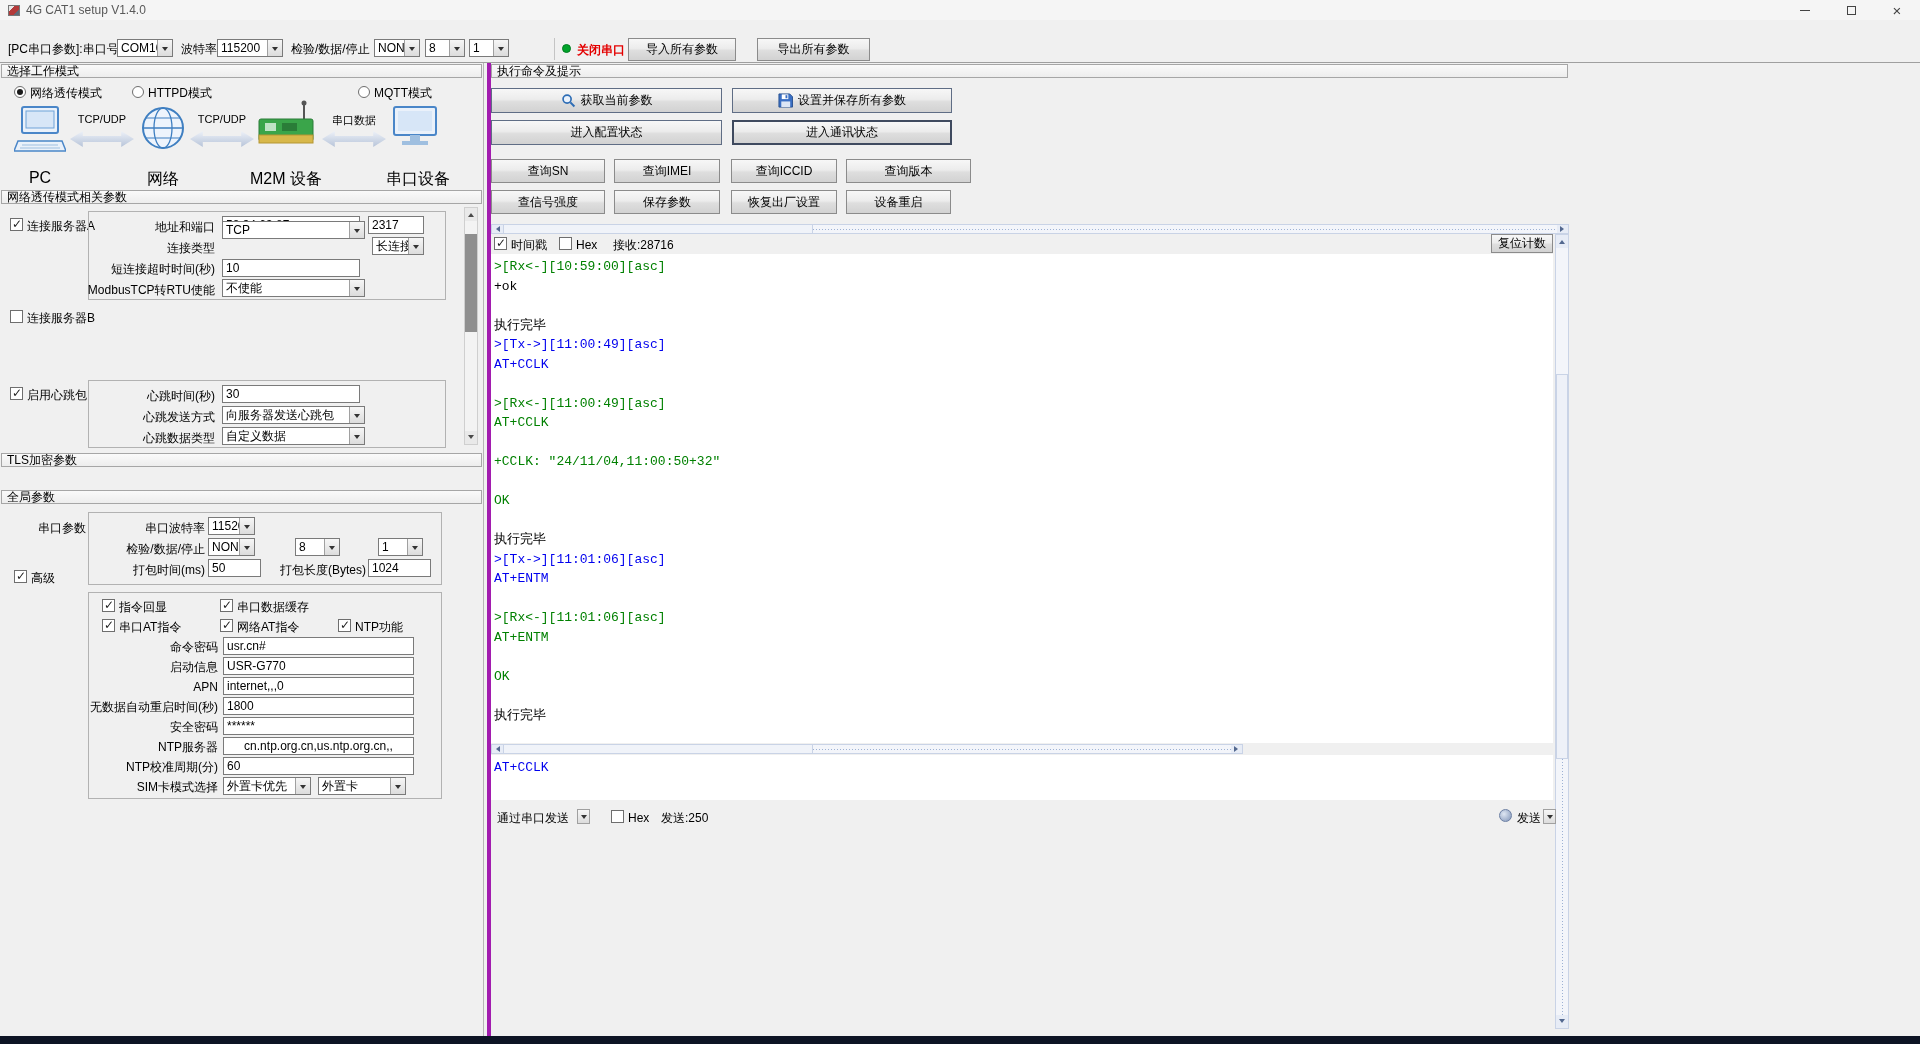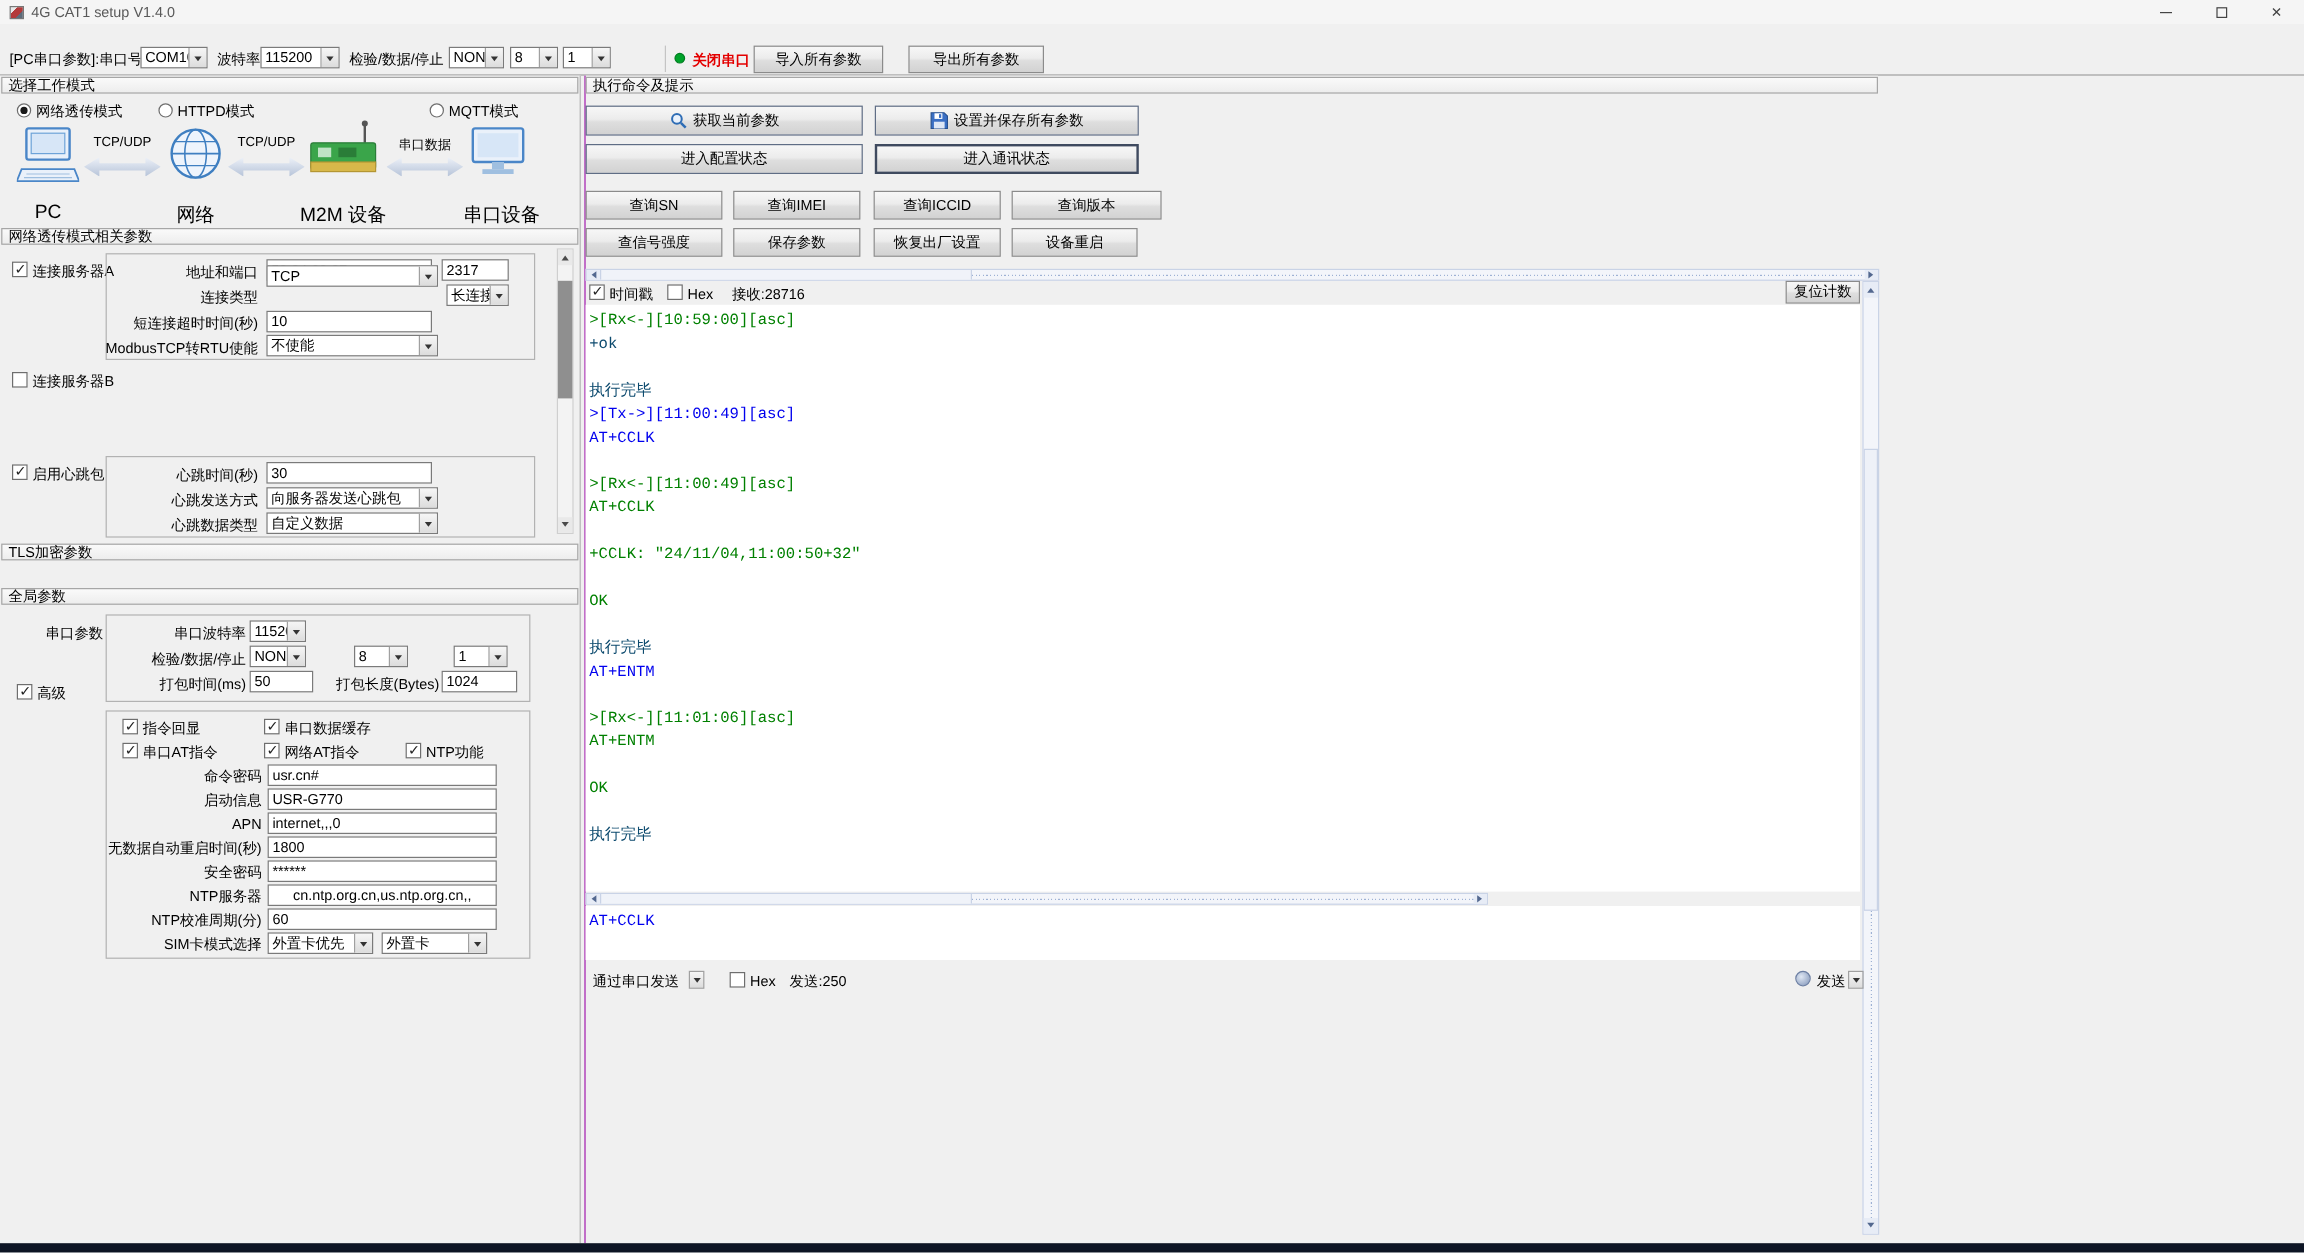--- a/index.html
+++ b/index.html
@@ -32,21 +32,21 @@
 .btn.strong{border-color:#5f6d85}
 .btn.primary{border:2px solid #3f4a5f}
 .cb{position:absolute;width:13px;height:13px;border:1px solid #6e6e6e;background:#fff}
 .cb.on::after{content:"✓";position:absolute;left:1px;top:-2px;font-size:12px;font-weight:bold;color:#222;font-family:"DejaVu Sans",sans-serif}
 .radio{position:absolute;width:12px;height:12px;border:1px solid #6e6e6e;border-radius:50%;background:#fff}
 .radio.on::after{content:"";position:absolute;left:2px;top:2px;width:6px;height:6px;border-radius:50%;background:#1a1a1a}
 .sec{position:absolute;height:14px;background:linear-gradient(#fafafa,#ededed);border:1px solid #a6a6a6;display:flex;align-items:center;padding:0 5px;font-size:12px}
 .gbox{position:absolute;border:1px solid #b2b2b2}
 
 #left{position:absolute;top:63px;left:0;width:484px;bottom:8px;background:#f0f0f0;border-right:1px solid #b5b5b5}
-#right{position:absolute;top:63px;left:487px;width:1078px;bottom:8px;background:#f0f0f0;border-left:1px solid #a21caf}
+#right{position:absolute;top:63px;left:487px;width:1078px;bottom:8px;background:#f0f0f0;border-left:4px solid #a21caf}
 
 .dlbl{position:absolute;text-align:center;font-size:11px;white-space:nowrap}
 .diclbl{position:absolute;text-align:center;font-size:16px;white-space:nowrap}
 .darrow{position:absolute;height:16px;background:linear-gradient(#edf1f8,#b7c4d9);clip-path:polygon(0 50%,20% 0,20% 31%,80% 31%,80% 0,100% 50%,80% 100%,80% 69%,20% 69%,20% 100%)}
 
 .vscroll{position:absolute;width:14px;background:#f3f3f3;border:1px solid #cfcfcf;display:flex;flex-direction:column;align-items:center}
 .vs-arrow{width:100%;height:13px;background:#e9e9e9;display:flex;align-items:center;justify-content:center;flex:none}
 .tri-up{border:3px solid transparent;border-bottom:4px solid #4a4a4a;margin-bottom:2px}
 .tri-down{border:3px solid transparent;border-top:4px solid #4a4a4a;margin-top:2px}
 .vs-thumb{width:100%;background:#8f8f8f;flex:none}
@@ -61,21 +61,21 @@
 .hs-arrow{width:11px;background:#e7ecf6;display:flex;align-items:center;justify-content:center;flex:none}
 .tri-left{border:3px solid transparent;border-right:4px solid #53688f;margin-right:2px}
 .tri-right{border:3px solid transparent;border-left:4px solid #53688f;margin-left:2px}
 .hs-thumb{background:#f0f3f9;border-left:1px solid #c9d3e6;border-right:1px solid #c9d3e6;flex:none}
 .hs-track{flex:1;background-image:repeating-linear-gradient(90deg,#9db1d4 0 1px,transparent 1px 3px);background-size:100% 1px;background-position:0 4px;background-repeat:no-repeat}
 
 #logbox{position:absolute;left:0;top:191px;width:1062px;height:489px;background:#fff;overflow:hidden;font-family:"Liberation Mono","DejaVu Sans Mono",monospace;font-size:13px;padding:3px 0 0 3px}
 .log-line{height:19.5px;line-height:19.5px;white-space:pre}
 .c-green{color:#008000}
 .c-blue{color:#0000ee}
-.c-black{color:#0c4a6e}
+.c-black{color:#000000}
 #preview{position:absolute;left:0;top:692px;width:1062px;height:45px;background:#fff;font-family:"Liberation Mono","DejaVu Sans Mono",monospace;font-size:13px;color:#0000ee;padding:5px 0 0 3px}
 
 #taskbar{position:absolute;left:0;right:0;bottom:0;height:8px;background:#0d1424}
 .sep{position:absolute;width:1px;background:#c4c4c4}
 .dot{position:absolute;width:9px;height:9px;border-radius:50%;background:#00a32a;border:1px solid #007d20}
 .close-label{position:absolute;color:#e30000;font-weight:bold}
 .icon-ball{position:absolute;width:13px;height:13px;border-radius:50%;background:radial-gradient(circle at 4px 4px,#dfe7f3,#8094b8);border:1px solid #6c7fa3}
 .dd-mini{position:absolute;width:13px;height:15px;background:linear-gradient(#f6f6f6,#dcdcdc);border:1px solid #a0a0a0;display:flex;align-items:center;justify-content:center}
 .dd-mini::after{content:"";border:3px solid transparent;border-top:4px solid #333;margin-top:4px}
 .bicon{display:flex;align-items:center}
@@ -366,20 +366,21 @@
         <div class="log-line c-blue">AT+CCLK</div>
         <div class="log-line c-black">&nbsp;</div>
         <div class="log-line c-green">&gt;[Rx&lt;-][11:00:49][asc]</div>
         <div class="log-line c-green">AT+CCLK</div>
         <div class="log-line c-black">&nbsp;</div>
         <div class="log-line c-green">+CCLK: "24/11/04,11:00:50+32"</div>
         <div class="log-line c-black">&nbsp;</div>
         <div class="log-line c-green">OK</div>
         <div class="log-line c-black">&nbsp;</div>
         <div class="log-line c-black">执行完毕</div>
+        <div class="log-line c-blue">&gt;[Tx-&gt;][11:01:06][asc]</div>
         <div class="log-line c-blue">AT+ENTM</div>
         <div class="log-line c-black">&nbsp;</div>
         <div class="log-line c-green">&gt;[Rx&lt;-][11:01:06][asc]</div>
         <div class="log-line c-green">AT+ENTM</div>
         <div class="log-line c-black">&nbsp;</div>
         <div class="log-line c-green">OK</div>
         <div class="log-line c-black">&nbsp;</div>
         <div class="log-line c-black">执行完毕</div>
       </div>
 

